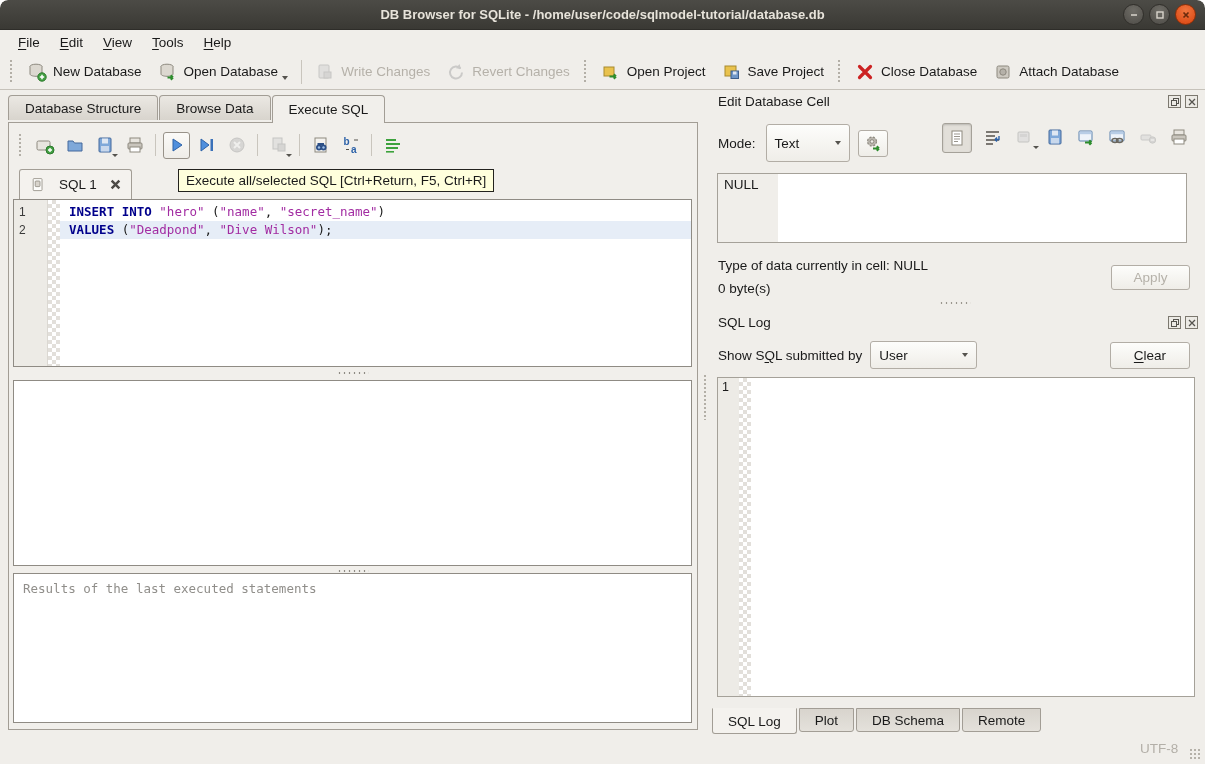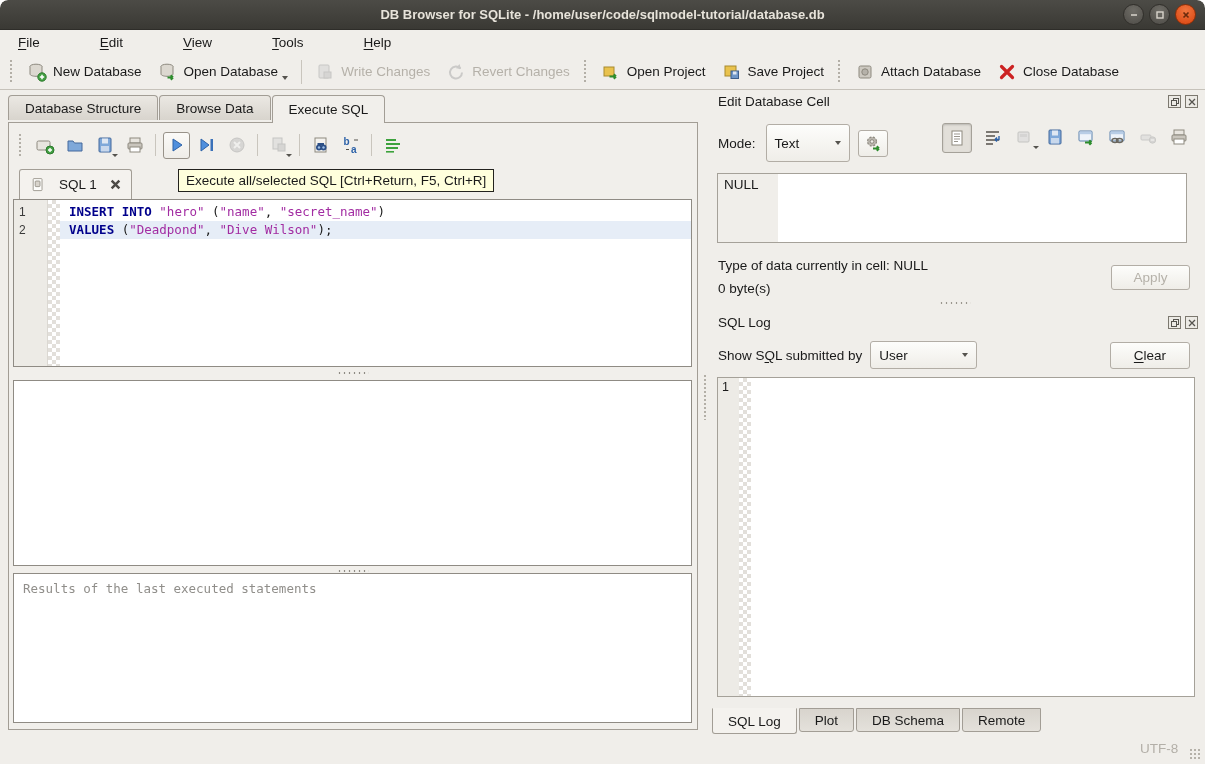--- a/index.html
+++ b/index.html
@@ -14,21 +14,21 @@
     background:linear-gradient(#4c4b46,#3a3934);border-bottom:1px solid #2e2d29;
     display:flex;align-items:center;justify-content:center;border-radius:8px 8px 0 0;}
   .title-text{color:#e7e3da;font-weight:bold;font-size:13px;}
   .win-controls{position:absolute;right:9px;top:4px;display:flex;gap:5px;}
   .wc{width:21px;height:21px;border-radius:50%;display:flex;align-items:center;justify-content:center;
     background:radial-gradient(circle at 50% 30%,#6e6c66,#4e4c47);border:1px solid #312f2b;}
   .wc.close{background:radial-gradient(circle at 50% 30%,#f0763f,#d8430f);border-color:#8c2f08;}
 
   
   .menubar{position:absolute;top:31px;left:0;right:0;height:23px;display:flex;align-items:center;
-    padding-left:8px;gap:40px;}
+    padding-left:8px;}
   .menu-item{padding:2px 10px;}
 
   
   .toolbar{position:absolute;top:54px;left:0;right:0;height:36px;display:flex;align-items:center;
     padding:0 4px;border-bottom:1px solid #c6c2ba;}
   .tb-btn{display:flex;align-items:center;gap:6px;padding:4px 8px;white-space:nowrap;}
   .tb-btn.disabled{color:#b5b1a9;}
   .disabled svg{filter:grayscale(1) opacity(.55);}
   .tb-sep{width:1px;height:24px;background:#c9c5bd;margin:0 5px;}
   .tb-handle,.s-handle{width:5px;height:25px;margin:0 5px;
@@ -197,30 +197,30 @@
         <svg width="20" height="20" viewBox="0 0 20 20">
           <rect x="3" y="4" width="11" height="10" fill="#e9c24d" stroke="#a88a2e"></rect>
           <rect x="9" y="9" width="7.5" height="7.5" fill="#6f97c8" stroke="#3d5f8c"></rect>
           <rect x="11" y="9.5" width="3.5" height="3" fill="#dfe7f2"></rect>
         </svg>
         <span>Save Project</span>
       </div>
       <div class="tb-handle"></div>
       <div class="tb-btn">
         <svg width="20" height="20" viewBox="0 0 20 20">
+          <path d="M4.5 4.5L15.5 15.5M15.5 4.5L4.5 15.5" stroke="#cc2222" stroke-width="3.2" stroke-linecap="round"></path>
+        </svg>
+        <span>Close Database</span>
+      </div>
+      <div class="tb-btn">
+        <svg width="20" height="20" viewBox="0 0 20 20">
           <rect x="4" y="4" width="12" height="12" rx="1.5" fill="#cdc9c1" stroke="#8d897f"></rect>
           <circle cx="10" cy="10" r="3.2" fill="#b5b1a9" stroke="#8d897f"></circle>
         </svg>
         <span>Attach Database</span>
-      </div>
-      <div class="tb-btn">
-        <svg width="20" height="20" viewBox="0 0 20 20">
-          <path d="M4.5 4.5L15.5 15.5M15.5 4.5L4.5 15.5" stroke="#cc2222" stroke-width="3.2" stroke-linecap="round"></path>
-        </svg>
-        <span>Close Database</span>
       </div>
     </div>
 
   <div class="main-tabs" id="main-tabs">
       <div class="mtab">Database Structure</div>
       <div class="mtab">Browse Data</div>
       <div class="mtab active">Execute SQL</div>
     </div>
 
   <div class="left-page">

